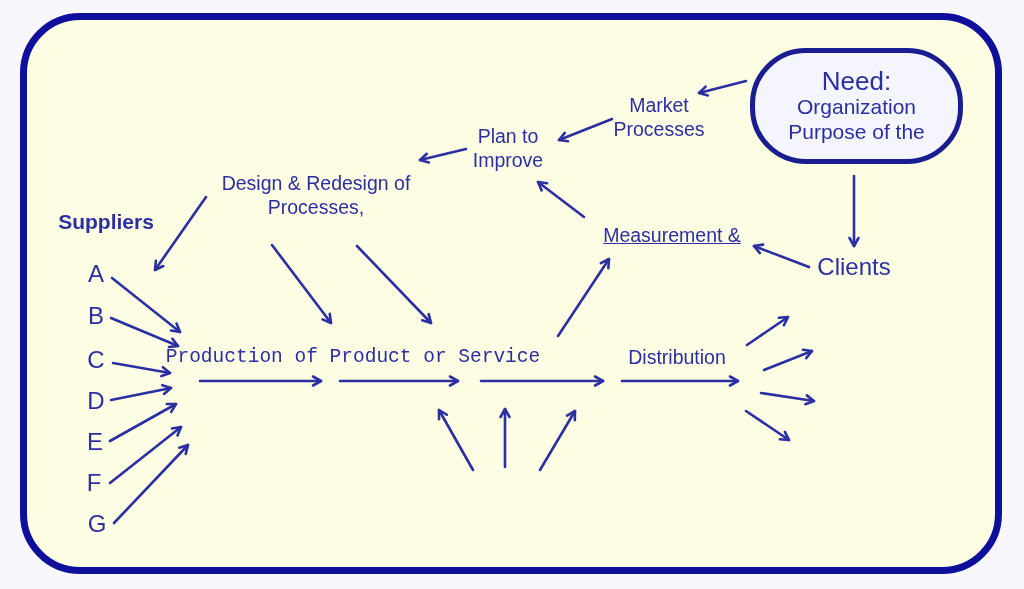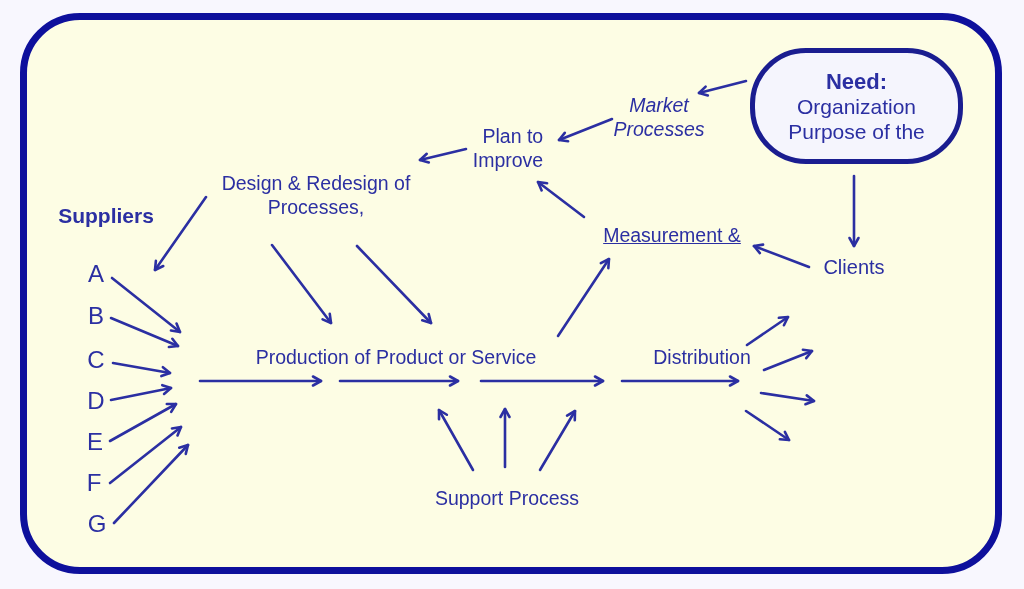--- a/index.html
+++ b/index.html
@@ -21,21 +21,21 @@
   .arrowhead{stroke:var(--ink);stroke-width:2.6;fill:none;stroke-linecap:round;stroke-linejoin:round;}
   .label{position:absolute;transform:translate(-50%,-50%);color:var(--ink);
     text-align:center;font-size:19.5px;line-height:24px;white-space:nowrap;}
   .label.bold{font-weight:bold;font-size:21px;}
   .letter{position:absolute;transform:translate(-50%,-50%);color:var(--ink);
     font-size:24px;line-height:24px;}
   .need-box{position:absolute;left:750px;top:48px;width:213px;height:116px;
     background:var(--need-box-bg);border:5px solid var(--need-box-border);
     border-radius:56px;display:flex;flex-direction:column;justify-content:center;
     align-items:center;color:var(--ink);font-size:21px;line-height:25px;text-align:center;}
-  .need-box .title{font-weight:bold;font-size:22px;}
+  .need-box .title{font-weight:normal;font-size:26px;}
 </style>
 </head>
 <body>
 
 <div class="stage">
 
   <div class="panel"></div>
 
   <svg class="arrows" viewBox="0 0 1024 589">
     <defs>
@@ -77,48 +77,47 @@
     <line class="arrow" marker-end="url(#ah)" x1="110" y1="483" x2="181" y2="427"></line>
     <line class="arrow" marker-end="url(#ah)" x1="114" y1="523" x2="188" y2="445"></line>
   </svg>
 
   <div class="need-box">
     <div class="title">Need:</div>
     <div>Organization</div>
     <div>Purpose of the</div>
   </div>
 
-  <div class="label bold" style="left:106px;top:216px;">Suppliers</div>
+  <div class="label bold" style="left:106px;top:222px;">Suppliers</div>
 
-  <div class="label" style="left:659px;top:117px;font-style:italic;">
+  <div class="label" style="left:659px;top:117px;">
     <div>Market</div>
     <div>Processes</div>
   </div>
 
-  <div class="label" style="left:508px;top:148px;text-align:right;">
+  <div class="label" style="left:508px;top:148px;">
     <div>Plan to</div>
     <div>Improve</div>
   </div>
 
   <div class="label" style="left:316px;top:195px;">
     <div>Design &amp; Redesign of</div>
     <div>Processes,</div>
   </div>
 
   <div class="label" style="left:672px;top:235px;text-decoration:underline;">
     <div>Measurement &amp;</div>
   </div>
 
-  <div class="label" style="left:854px;top:267px;font-size:20px;">Clients</div>
+  <div class="label" style="left:854px;top:267px;font-size:24px;">Clients</div>
 
-  <div class="label" style="left:396px;top:357px;">Production of Product or Service</div>
+  <div class="label" style="left:353px;top:357px;font-family:Liberation Mono, monospace;">Production of Product or Service</div>
 
-  <div class="label" style="left:702px;top:357px;">Distribution</div>
+  <div class="label" style="left:677px;top:357px;">Distribution</div>
 
-  <div class="label" style="left:507px;top:498px;">Support Process</div>
 
   <div class="letter" style="left:96px;top:274px;">A</div>
   <div class="letter" style="left:96px;top:316px;">B</div>
   <div class="letter" style="left:96px;top:360px;">C</div>
   <div class="letter" style="left:96px;top:401px;">D</div>
   <div class="letter" style="left:95px;top:442px;">E</div>
   <div class="letter" style="left:94px;top:483px;">F</div>
   <div class="letter" style="left:97px;top:524px;">G</div>
 
 </div>

